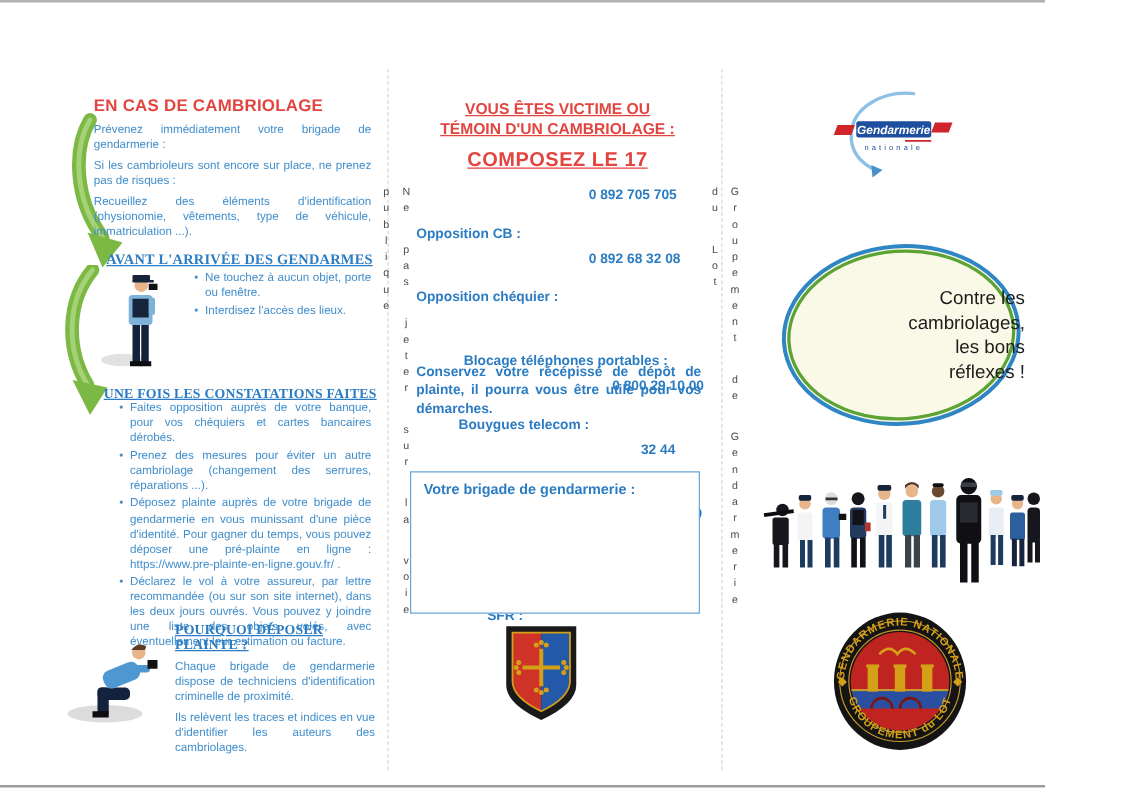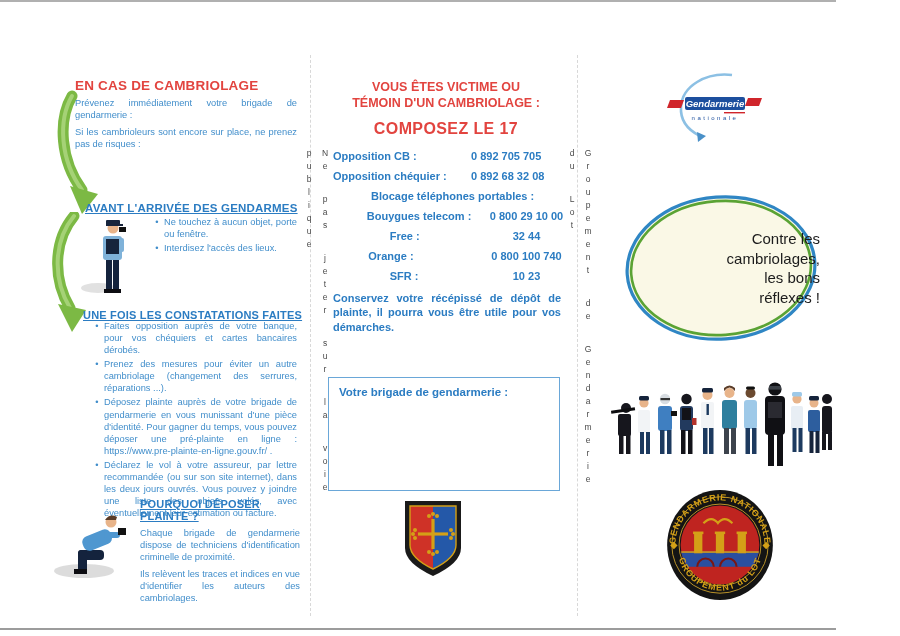--- a/index.html
+++ b/index.html
@@ -4,33 +4,33 @@
 <style>
   html,body{margin:0;padding:0;background:#ffffff;}
   #page{position:relative;width:836px;height:636px;background:#ffffff;overflow:hidden;
         font-family:"Liberation Sans","DejaVu Sans",sans-serif;}
   .scan-line{position:absolute;left:0;right:0;height:2px;background:#b0b0b0;}
   .fold{position:absolute;top:55px;bottom:20px;width:0;border-left:1px dashed #d8d8d8;}
   .abs{position:absolute;}
 
   
   .h-red{color:var(--accent-red);font-weight:bold;font-size:13.5px;letter-spacing:.2px;}
-  .h-blue{color:var(--head-blue);font-weight:bold;font-size:11px;text-decoration:underline;letter-spacing:.2px;}
+  .h-blue{color:var(--head-blue);font-weight:bold;font-size:11px;text-decoration:underline;letter-spacing:.2px;font-family:Liberation Serif, serif;}
   .body-blue{color:var(--text-blue);font-size:9.3px;line-height:1.3;text-align:justify;}
   .body-blue p{margin:0 0 5px 0;}
   .bullet{display:flex;margin:0 0 2px 0;}
   .bullet::before{content:"\2022";color:var(--text-blue);width:14px;flex:0 0 14px;text-align:center;}
   .bullet span{flex:1;}
 
   
-  .mid-head{color:var(--accent-red);font-weight:bold;text-align:center;}
+  .mid-head{color:var(--accent-red);font-weight:bold;text-align:center;text-decoration:underline;}
   .mid-head .l1{font-size:12.5px;line-height:1.25;}
   .mid-head .l3{font-size:16px;margin-top:9px;letter-spacing:.4px;}
   .phone-row{display:flex;color:var(--head-blue);font-weight:bold;font-size:11px;margin-bottom:8px;}
-  .phone-row .plabel{flex:0 0 138px;}
+  .phone-row .plabel{flex:0 0 138px;margin-top:31px;}
   .phone-row.indent{padding-left:32px;justify-content:center;}
   .phone-row.indent .plabel{flex:0 0 123px;}
   .phone-row .pvalue{white-space:nowrap;}
   .note{color:var(--head-blue);font-weight:bold;font-size:11px;line-height:1.3;text-align:justify;}
   .brigade-box{border:1.5px solid #6aa7d8;background:#ffffff;}
   .brigade-box .blabel{color:var(--head-blue);font-weight:bold;font-size:11.5px;padding:8px 10px;}
 
   
   .vert{writing-mode:vertical-rl;text-orientation:upright;color:var(--vert-grey);
         font-size:8.5px;letter-spacing:3px;word-spacing:7px;line-height:16px;}
@@ -57,20 +57,21 @@
 
   <svg class="abs" style="left:52px;top:90px;" width="58" height="130" viewBox="0 0 58 130">
     <path d="M20,6 C6,30 8,70 30,100" fill="none" stroke="#7cb944" stroke-width="11" stroke-linecap="round"></path>
     <path d="M20,6 C6,30 8,70 30,100" fill="none" stroke="#a5d276" stroke-width="4" stroke-linecap="round"></path>
     <polygon points="18,96 46,104 30,124" fill="#7cb944"></polygon>
   </svg>
 
   <div class="abs body-blue" style="left:75px;top:97px;width:222px;">
     <p>Prévenez immédiatement votre brigade de gendarmerie :</p>
     <p>Si les cambrioleurs sont encore sur place, ne prenez pas de risques :</p>
+    <p>Recueillez des éléments d'identification (physionomie, vêtements, type de véhicule, immatriculation ...).</p>
   </div>
 
   <div class="abs" style="left:85px;top:198px;">
     <span class="h-blue" style="font-size:11.5px;">AVANT L'ARRIVÉE DES GENDARMES</span>
   </div>
 
   <svg class="abs" style="left:48px;top:212px;" width="62" height="125" viewBox="0 0 62 125">
     <path d="M26,4 C6,28 4,66 22,96" fill="none" stroke="#7cb944" stroke-width="11" stroke-linecap="round"></path>
     <path d="M26,4 C6,28 4,66 22,96" fill="none" stroke="#a5d276" stroke-width="4" stroke-linecap="round"></path>
     <polygon points="10,92 38,98 24,120" fill="#7cb944"></polygon>

